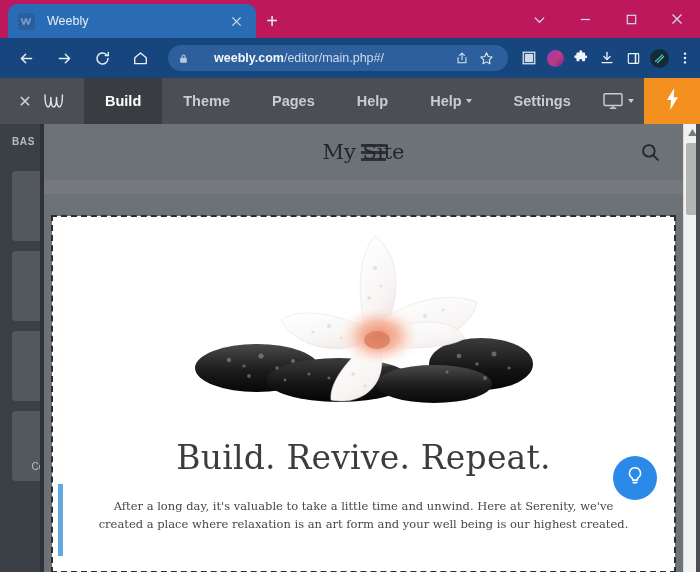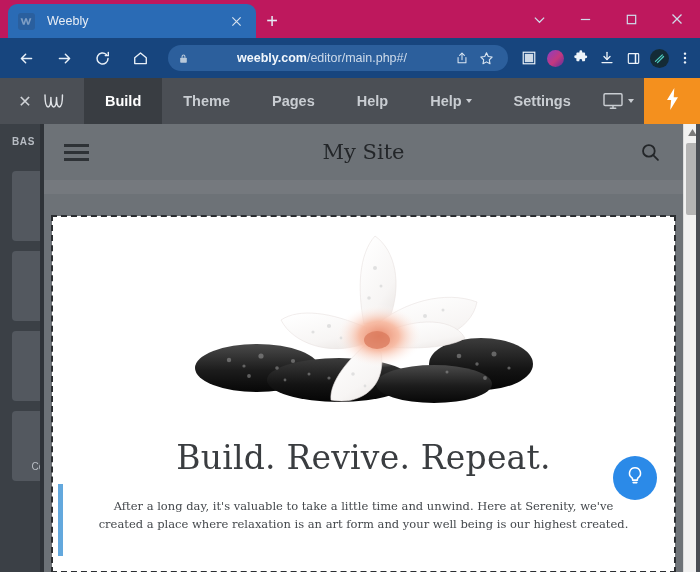--- a/index.html
+++ b/index.html
@@ -65,22 +65,22 @@
   }
   .nav-btn:first-child { margin-left: 10px; }
   .omnibox {
     flex: 1 1 auto; height: 26px; margin: 0 8px 0 12px;
     background: #2c5f9c; border-radius: 13px;
     display: flex; align-items: center; padding: 0 10px;
     min-width: 0;
   }
   .lock-ico { flex: 0 0 auto; display: flex; align-items: center; color: #b9c9da; }
   .url {
-    margin-left: 5px; font-size: 12.5px; color: #cfdceb;
-    white-space: nowrap; overflow: hidden; flex: 1 1 auto; text-align: center;
+    margin-left: 25px; font-size: 12.5px; color: #cfdceb;
+    white-space: nowrap; overflow: hidden; flex: 1 1 auto;
   }
   .url b { color: #f2f7fc; font-weight: 700; }
   .omni-ico {
     width: 24px; height: 24px; flex: 0 0 auto;
     display: flex; align-items: center; justify-content: center;
     color: #dbe6f2;
   }
   .ext-ico {
     width: 26px; height: 30px; flex: 0 0 auto;
     display: flex; align-items: center; justify-content: center;
@@ -160,21 +160,21 @@
   }
 
   
   .canvas-wrap {
     position: absolute; left: 44px; top: 0; right: 17px; height: 448px;
     background: #6d7277; overflow: hidden;
   }
   .site-header {
     position: absolute; left: 0; top: 0; right: 0; height: 56px;
     background: #6d7277;
-    display: flex; align-items: center;
+    display: flex; align-items: center; justify-content: center;
   }
   .site-hamburger { margin-left: 20px; display: flex; flex-direction: column; gap: 4px; }
   .site-hamburger span { display: block; width: 25px; height: 3px; background: #2e3236; }
   .site-title {
     position: absolute; left: 0; right: 0; text-align: center;
     font-family: "DejaVu Serif", serif; font-size: 21px; color: #232629;
   }
   .site-search { position: absolute; right: 22px; color: #232629; display: flex; }
   .site-subbar {
     position: absolute; left: 0; right: 0; top: 56px; height: 14px;

